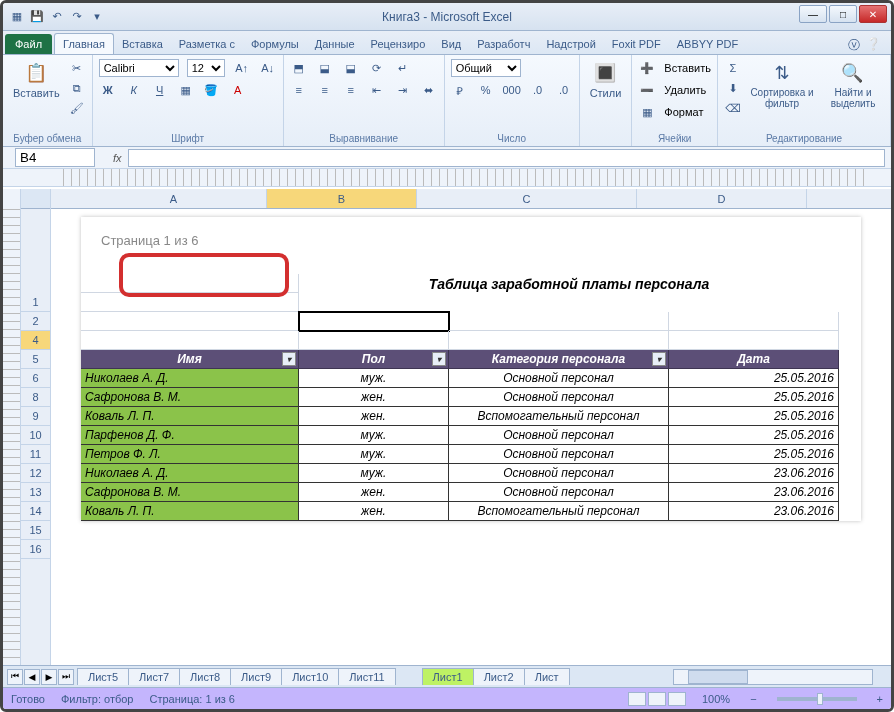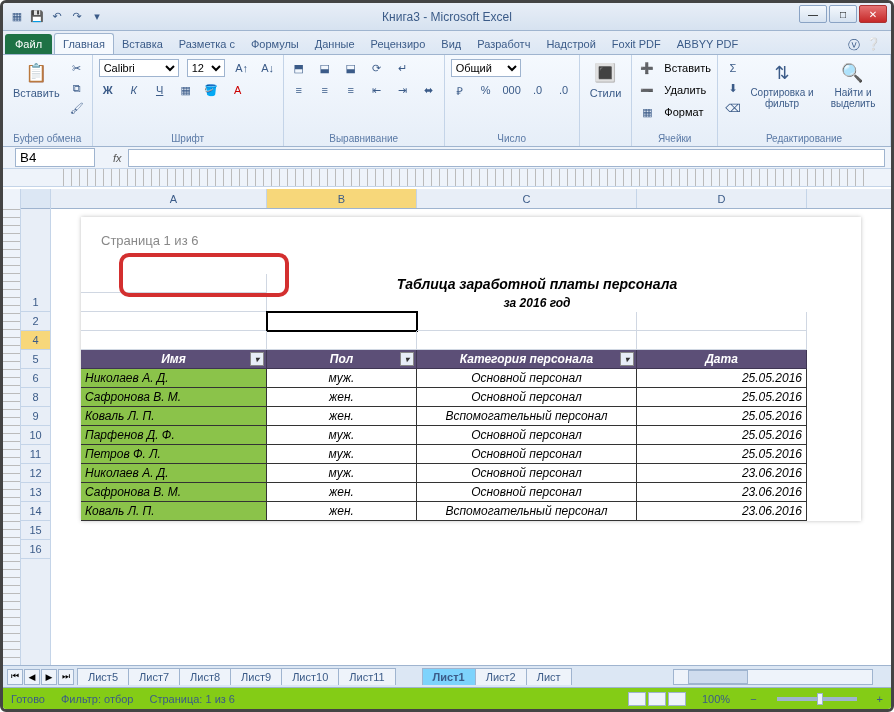--- a/index.html
+++ b/index.html
@@ -57,42 +57,42 @@
 .colhdrs .ch { border-right: 1px solid #c4d4e8; font-size: 11px; color: #3b5b88; display: flex; align-items: center; justify-content: center; }
 .colhdrs .ch.sel { background: #f7d77a; }
 
 .page { position: absolute; left: 30px; top: 28px; width: 780px; background: #fff; box-shadow: 0 0 4px rgba(0,0,0,0.25); }
 .page-hdr { padding: 16px 20px 26px 20px; font-size: 13px; color: #888; }
 .hdr-callout { position: absolute; left: 38px; top: 36px; width: 170px; height: 44px; border: 4px solid #d32f2f; border-radius: 10px; pointer-events: none; }
 
 .cells { }
 .crow { display: flex; height: 19px; }
 .cell { border-right: 1px solid #d0d7e2; border-bottom: 1px solid #d0d7e2; font-size: 12px; padding: 1px 4px; display: flex; align-items: center; overflow: hidden; white-space: nowrap; font-style: italic; }
-.cA { width: 186px; } .cB { width: 150px; } .cC { width: 220px; } .cD { width: 170px; }
+.cA { width: 218px; } .cB { width: 150px; } .cC { width: 220px; } .cD { width: 170px; }
 .title1 { font-weight: bold; font-size: 14px; justify-content: center; }
 .title2 { font-weight: bold; font-size: 12px; justify-content: center; }
 .thead { background: #5c4f77; color: #fff; font-weight: bold; justify-content: center; border-right: 1px solid #3e3552; border-bottom: 1px solid #3e3552; position: relative; }
 .thead .filter { position: absolute; right: 2px; top: 2px; width: 14px; height: 14px; background: #e8eef7; border: 1px solid #888; font-size: 8px; display: flex; align-items: center; justify-content: center; color: #333; }
 .name-cell { background: #8bc34a; border-right: 1px solid #333; border-bottom: 1px solid #333; }
 .data-cell { border-right: 1px solid #333; border-bottom: 1px solid #333; justify-content: center; }
 .data-cell.right { justify-content: flex-end; }
 .selcell { outline: 2px solid #000; outline-offset: -1px; }
 
 
 .sheettabs { position: absolute; bottom: 22px; left: 0; right: 0; height: 22px; background: #dce7f4; display: flex; align-items: center; font-size: 11px; border-top: 1px solid #9fb4cf; }
 .sheettabs .nav { display: flex; gap: 1px; padding: 0 4px; }
 .sheettabs .nav span { width: 16px; height: 16px; border: 1px solid #9fb4cf; display: flex; align-items: center; justify-content: center; background: #eef3fa; font-size: 9px; }
 .sheettabs .tabs { display: flex; }
 .sheettabs .stab { padding: 2px 10px; background: #eef3fa; border: 1px solid #9fb4cf; border-bottom: none; margin-left: -1px; color: #3b5b88; }
-.sheettabs .stab.active { background: #7dd3fc; font-weight: bold; margin-left: 26px; }
+.sheettabs .stab.active { background: #bef264; font-weight: normal; margin-left: 26px; }
 .sheettabs .scroll { margin-left: auto; width: 200px; height: 16px; background: #eef3fa; border: 1px solid #9fb4cf; margin-right: 18px; position: relative; }
 .sheettabs .scroll .thumb { position: absolute; left: 14px; width: 60px; top: 0; bottom: 0; background: #cfdcee; border: 1px solid #9fb4cf; }
 
 
-.status { position: absolute; bottom: 0; left: 0; right: 0; height: 22px; background: #84cc16; border-top: 1px solid #9fb4cf; display: flex; align-items: center; font-size: 11px; color: #3b5b88; padding: 0 8px; gap: 16px; }
+.status { position: absolute; bottom: 0; left: 0; right: 0; height: 22px; background: #c4b5fd; border-top: 1px solid #9fb4cf; display: flex; align-items: center; font-size: 11px; color: #3b5b88; padding: 0 8px; gap: 16px; }
 .status .views { margin-left: auto; display: flex; gap: 2px; }
 .status .views span { width: 18px; height: 14px; border: 1px solid #9fb4cf; background: #eef3fa; }
 .status .zoom { display: flex; align-items: center; gap: 20px; }
 .status .slider { width: 80px; height: 4px; background: #9fb4cf; position: relative; }
 .status .slider .t { position: absolute; left: 40px; top: -4px; width: 6px; height: 12px; background: #eef3fa; border: 1px solid #9fb4cf; }
 </style>
 </head>
 <body>
 
 <div class="titlebar">
@@ -294,21 +294,20 @@
       <div class="page-hdr">Страница 1 из 6</div>
       <div class="hdr-callout"></div>
 
       <div class="cells">
         <div class="crow">
             <div class="cell cA"></div>
             <div class="cell cB title1" style="width:540px;border:none">Таблица заработной платы персонала</div>
           </div>
         <div class="crow">
             <div class="cell cA"></div>
-            <div class="cell cB title2" style="width:540px;border:none">за 2016 год</div>
           </div>
         <div class="crow">
             <div class="cell cA"></div>
             <div class="cell cB selcell"></div>
             <div class="cell cC"></div>
             <div class="cell cD"></div>
           </div>
         <div class="crow">
             <div class="cell cA"></div>
             <div class="cell cB"></div>

